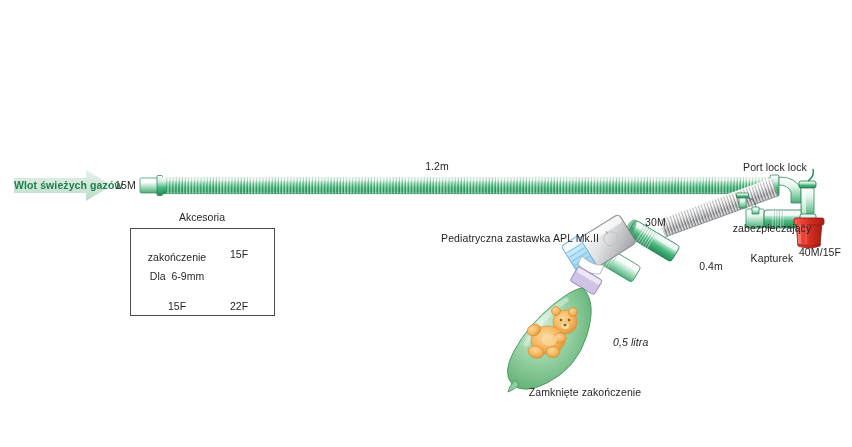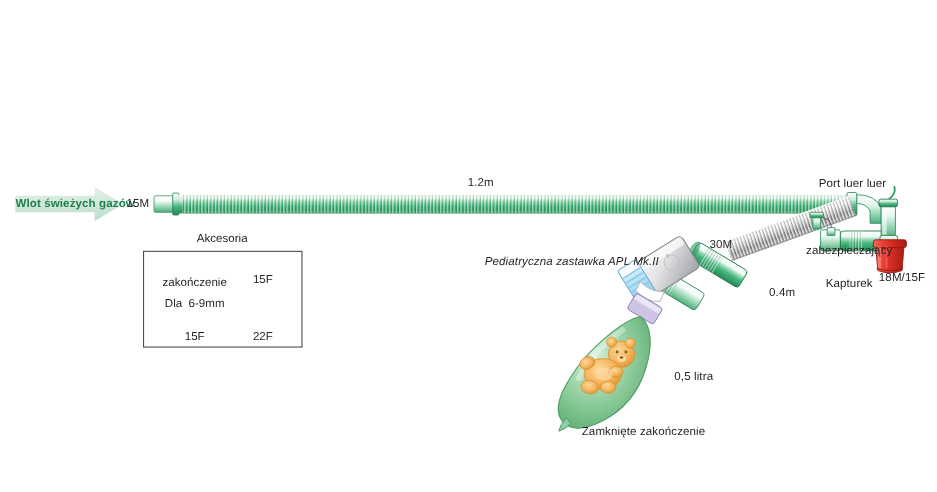--- a/index.html
+++ b/index.html
@@ -351,28 +351,28 @@
   <div class="acc-cap-label" style="left:239px; top:300px;">22F</div>
 
   <div class="lbl" style="left:14px; top:179px; color:#1d7f4c; font-weight:bold;">Wlot świeżych gazów</div>
 
   <div class="lbl" style="left:115px; top:179px;">15M</div>
 
   <div class="lbl c" style="left:437px; top:160px;">1.2m</div>
 
   <div class="lbl c" style="left:711px; top:219px;margin-top:41px;">0.4m</div>
 
-  <div class="lbl r" style="left:599px; top:232px;font-style:italic;">Pediatryczna zastawka APL Mk.II</div>
+  <div class="lbl r" style="left:599px; top:232px;">Pediatryczna zastawka APL Mk.II</div>
 
   <div class="lbl" style="left:645px; top:216px;">30M</div>
 
-  <div class="lbl c" style="left:775px; top:161px;">Port luer luer</div>
+  <div class="lbl c" style="left:775px; top:161px;">Port lock lock</div>
 
   <div class="lbl c" style="left:772px; top:222px;margin-top:30px;">Kapturek</div>
   <div class="lbl c" style="left:772px; top:222px;">zabezpieczający</div>
 
-  <div class="lbl c" style="left:820px; top:246px;">18M/15F</div>
-
-  <div class="lbl" style="left:613px; top:336px;">0,5 litra</div>
+  <div class="lbl c" style="left:820px; top:246px;">40M/15F</div>
+
+  <div class="lbl" style="left:613px; top:336px;font-style:italic;">0,5 litra</div>
 
   <div class="lbl c" style="left:585px; top:386px;">Zamknięte zakończenie</div>
 
 </div>
 
 </body></html>

